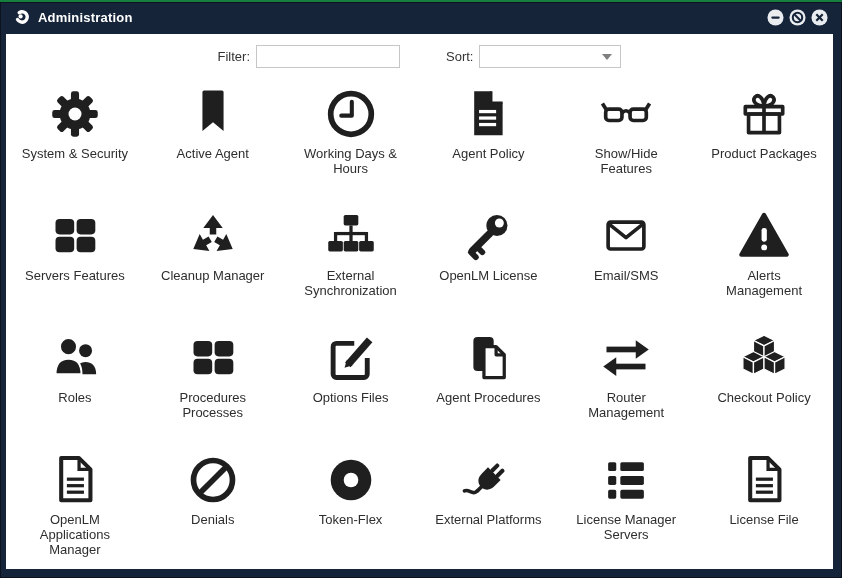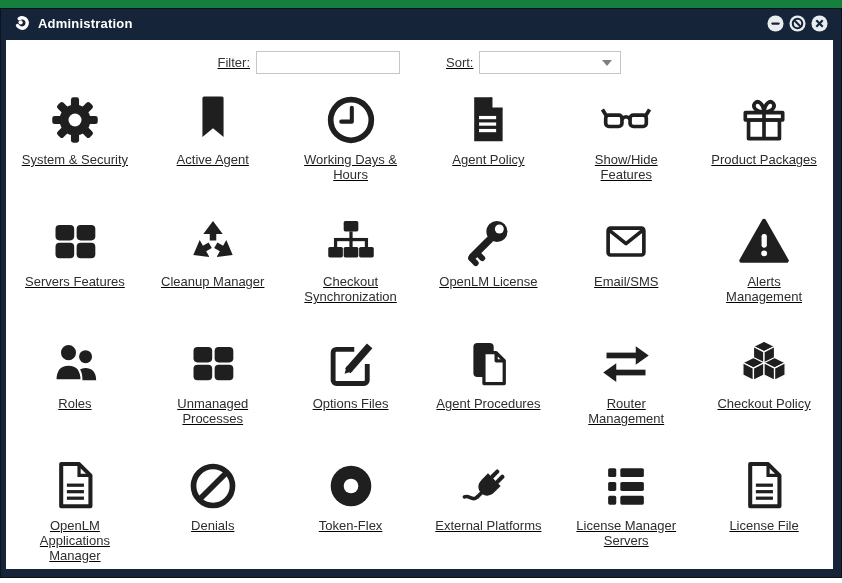--- a/index.html
+++ b/index.html
@@ -5,29 +5,29 @@
   :root{
     --frame:#16243a;
     --icon:#1f1f1f;
     --label:#2e2e2e;
     --ctrl-bg:#e9edf0;
   }
   *{box-sizing:border-box;margin:0;padding:0;}
   html,body{width:842px;height:583px;background:#fff;font-family:"Liberation Sans",sans-serif;overflow:hidden;}
   .window{
     position:relative;width:842px;height:578px;background:var(--frame);
-    border-top:8px solid #15803d;box-shadow:inset 0 0 0 1px rgba(0,0,0,.45);
+    border-top:2px solid #15803d;box-shadow:inset 0 0 0 1px rgba(0,0,0,.45);
   }
   .titlebar{height:30px;display:flex;align-items:center;padding:0 14px 0 13px;}
   .logo{width:18px;height:18px;display:inline-flex;margin-right:7px;flex:0 0 auto;}
   .title{color:#fff;font-size:13px;font-weight:bold;letter-spacing:.2px;flex:1 1 auto;}
   .controls{display:flex;gap:5px;align-items:center;}
   .ctrl-btn{width:17px;height:17px;display:inline-flex;cursor:pointer;background:none;border:none;padding:0;}
   .content{
-    position:absolute;left:6px;right:9px;top:32px;bottom:9px;background:#fff;overflow:hidden;text-decoration:underline;
+    position:absolute;left:6px;right:9px;top:32px;bottom:9px;background:#fff;overflow:hidden;
   }
   .toolbar{margin-top:11px;display:flex;justify-content:center;align-items:center;}
   .toolbar label{font-size:13px;color:#333;}
   .filter-input{
     width:144px;height:23px;margin-left:6px;border:1px solid #c6c6c6;
     font-size:13px;padding:0 5px;color:#333;outline:none;
   }
   .sort-label{margin-left:46px;}
   .dropdown{
     width:142px;height:23px;margin-left:6px;border:1px solid #c6c6c6;background:#fff;
@@ -197,21 +197,21 @@
                 <rect x="23" y="38" width="18" height="13" rx="2"></rect>
                 <rect x="42" y="38" width="18" height="13" rx="2"></rect>
               </g>
               <g fill="none" stroke="currentColor" stroke-width="4">
                 <path d="M32 19 V29"></path>
                 <path d="M13 29 H51"></path>
                 <path d="M13 27 V38 M32 27 V38 M51 27 V38"></path>
               </g>
             </svg>
           </div>
-          <div class="cell-label">Checkout Synchronization</div>
+          <div class="cell-label">External Synchronization</div>
         </div>
         <div class="cell">
           <div class="icon-box">
             <svg viewBox="0 0 64 64" width="60" height="52">
               <circle cx="43" cy="19" r="13" fill="currentColor"></circle>
               <circle cx="46" cy="16" r="5.5" fill="#fff"></circle>
               <g stroke="currentColor" stroke-linecap="round" fill="none">
                 <path d="M34 29 L13 50" stroke-width="9"></path>
                 <path d="M18 45 L25 52" stroke-width="7"></path>
                 <path d="M11 52 L17 58" stroke-width="7"></path>
@@ -258,21 +258,21 @@
           <div class="icon-box">
             <svg viewBox="0 0 64 64" width="60" height="52">
               <g fill="currentColor">
                 <rect x="8" y="11" width="23" height="19" rx="5"></rect>
                 <rect x="34" y="11" width="23" height="19" rx="5"></rect>
                 <rect x="8" y="33" width="23" height="19" rx="5"></rect>
                 <rect x="34" y="33" width="23" height="19" rx="5"></rect>
               </g>
             </svg>
           </div>
-          <div class="cell-label">Unmanaged Processes</div>
+          <div class="cell-label">Procedures Processes</div>
         </div>
         <div class="cell">
           <div class="icon-box">
             <svg viewBox="0 0 64 64" width="60" height="52">
               <path d="M52 32 V52 a4 4 0 0 1 -4 4 H14 a4 4 0 0 1 -4 -4 V18 a4 4 0 0 1 4 -4 h22" fill="none" stroke="currentColor" stroke-width="6"></path>
               <path d="M31 37 L52 13" stroke="currentColor" stroke-width="9" stroke-linecap="square" fill="none"></path>
               <path d="M24 44 L27 34 L34 41 Z" fill="currentColor"></path>
             </svg>
           </div>
           <div class="cell-label">Options Files</div>

